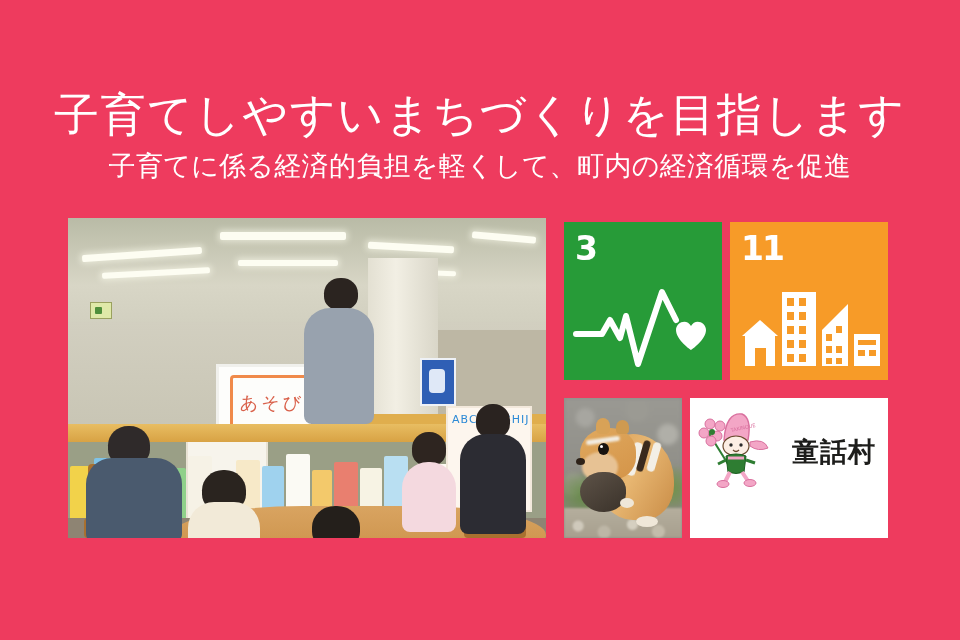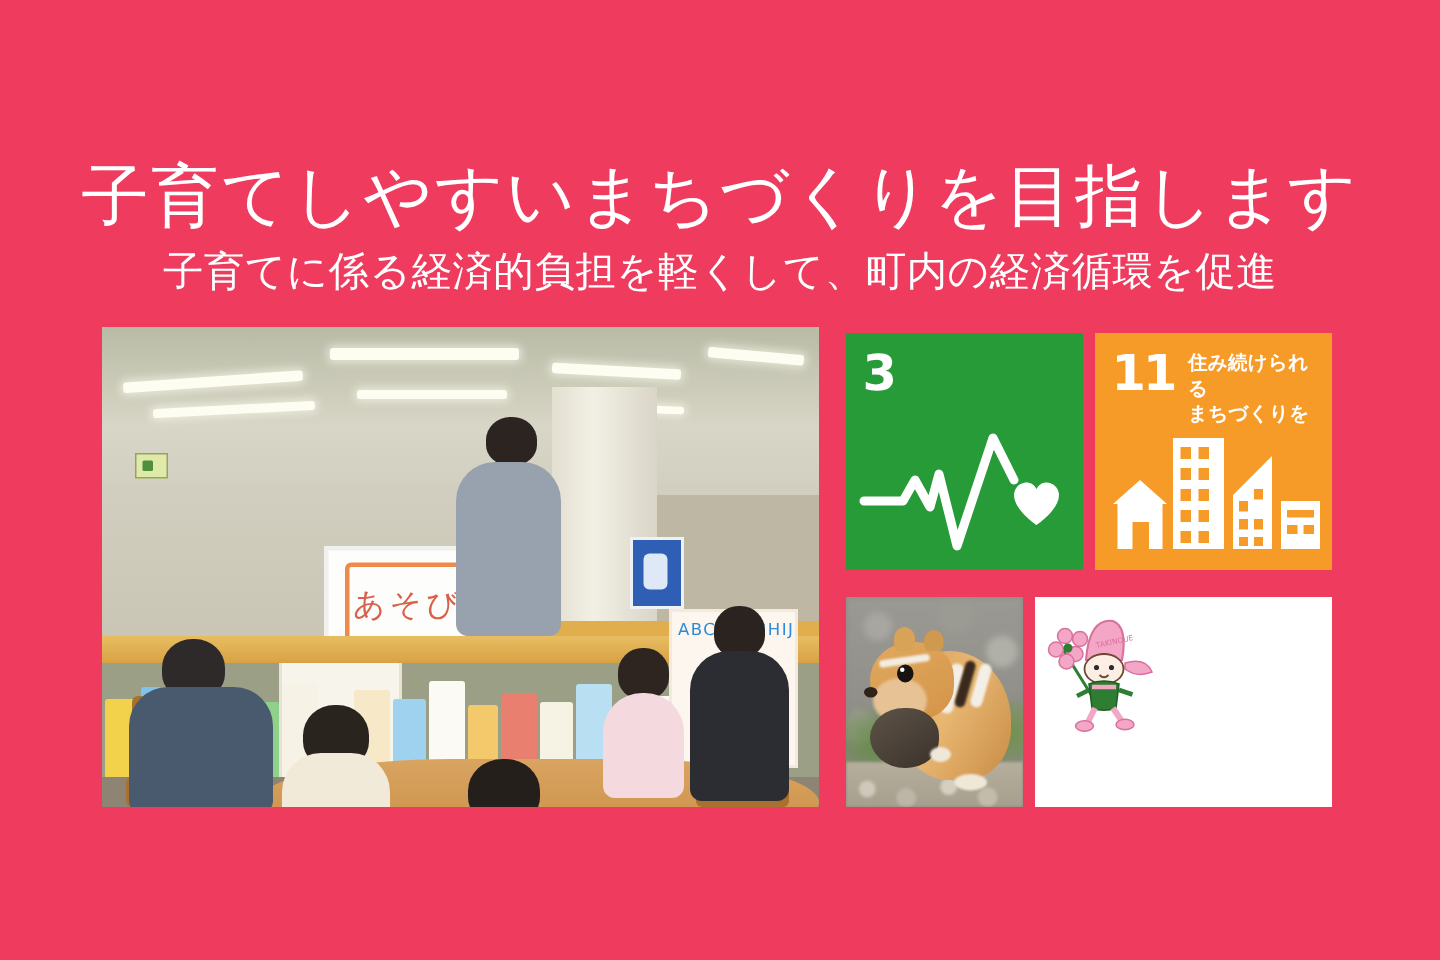--- a/index.html
+++ b/index.html
@@ -29,21 +29,20 @@
     width: 960px;
     text-align: center;
   }
   .headline-main {
     color: #ffffff;
     font-size: 45px;
     line-height: 58px;
     letter-spacing: 1.5px;
     font-weight: 500;
     white-space: nowrap;
-    margin-top: 16px;
   }
   .headline-sub {
     color: #ffffff;
     font-size: 27px;
     line-height: 36px;
     letter-spacing: 0.3px;
     font-weight: 500;
     white-space: nowrap;
     margin-top: 4px;
   }
@@ -111,21 +110,21 @@
     background:#dfe8f7; border-radius:4px;
   }
   .lib-signboard {
     position: absolute; left: 148px; top: 146px; width: 106px; height: 72px;
     background: #fdfdfb; border: 3px solid #f0f0ec;
     display: flex; align-items: center; justify-content: center;
   }
   .lib-signboard-inner {
     width: 78px; height: 50px; border: 3px solid #f08a4a; border-radius: 4px;
     display: flex; align-items: center; justify-content: center;
-    color: #d9604a; font-size: 21px; letter-spacing: 3px;
+    color: #d9604a; font-size: 18px; letter-spacing: 3px;
   }
   .lib-shelftop {
     position: absolute; left: 0; top: 206px; width: 478px; height: 18px;
     background: linear-gradient(#e8bd62,#d8a244);
   }
   .lib-shelf-mid {
     position: absolute; left: 286px; top: 196px; width: 192px; height: 16px;
     background: #e0ae4d;
   }
   .lib-books {
@@ -428,24 +427,20 @@
     </div>
     <svg class="sdg-icon" viewBox="0 0 158 86">
       <polyline points="12,48 38,48 46,34 56,52 62,30 74,78 98,6 112,34" fill="none" stroke="#ffffff" stroke-width="6" stroke-linecap="round" stroke-linejoin="round"></polyline>
       <path d="M112 44 c0-8 11-12 15-4 c4-8 15-4 15 4 c0 10-15 20-15 20 S112 54 112 44 Z" fill="#ffffff"></path>
     </svg>
   </div>
 
   <div class="sdg sdg-11">
     <div class="sdg-head">
       <div class="sdg-num">11</div>
-      <div class="sdg-title">
-        <div>住み続けられる</div>
-        <div>まちづくりを</div>
-      </div>
     </div>
     <svg class="sdg-icon" viewBox="0 0 158 86">
 
       <path d="M12 50 L30 34 L48 50 Z" fill="#ffffff"></path>
       <rect x="15" y="50" width="30" height="30" fill="#ffffff"></rect>
       <rect x="25" y="62" width="11" height="18" fill="#f79b28"></rect>
 
       <rect x="52" y="6" width="34" height="74" fill="#ffffff"></rect>
       <g fill="#f79b28">
         <rect x="57" y="12" width="7" height="8"></rect>
@@ -529,16 +524,17 @@
       <path d="M28 54 l-8 4" stroke="#2e7d32" stroke-width="3" fill="none"></path>
       <path d="M48 54 l9 3" stroke="#2e7d32" stroke-width="3" fill="none"></path>
 
       <path d="M32 66 l-5 10" stroke="#f3a6c6" stroke-width="4" fill="none"></path>
       <path d="M44 66 l6 9" stroke="#f3a6c6" stroke-width="4" fill="none"></path>
       <ellipse cx="25" cy="78" rx="6" ry="3.5" fill="#f3a6c6" stroke="#d9709e" stroke-width="1"></ellipse>
       <ellipse cx="52" cy="77" rx="6" ry="3.5" fill="#f3a6c6" stroke="#d9709e" stroke-width="1"></ellipse>
     </svg>
 
 
+    <div class="tl-mid-text">童話村</div>
 
   </div>
 
 </div>
 
 </body></html>

